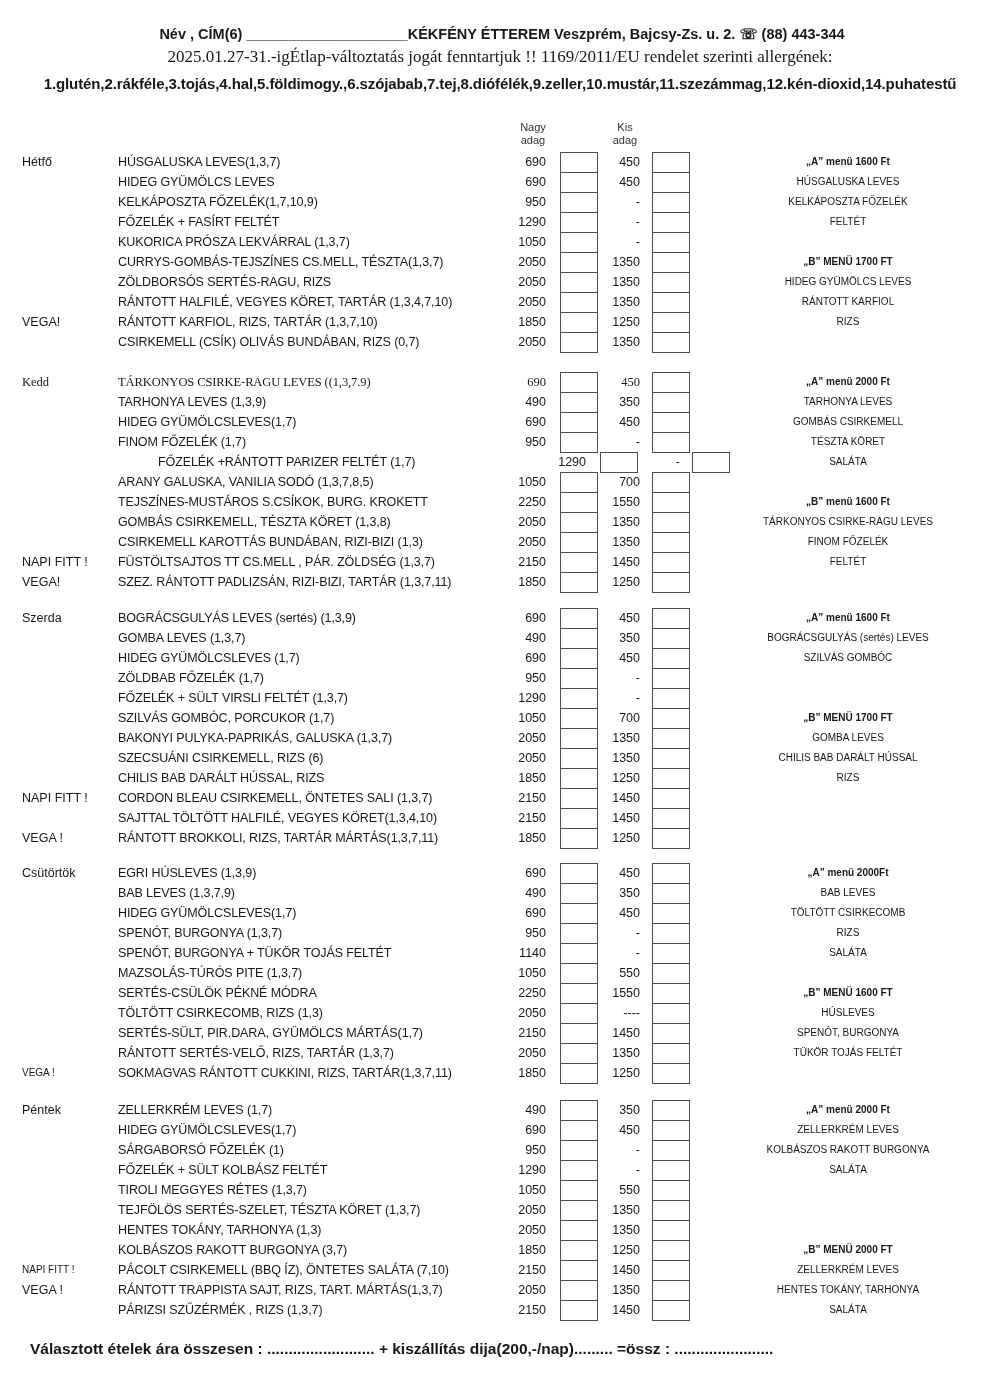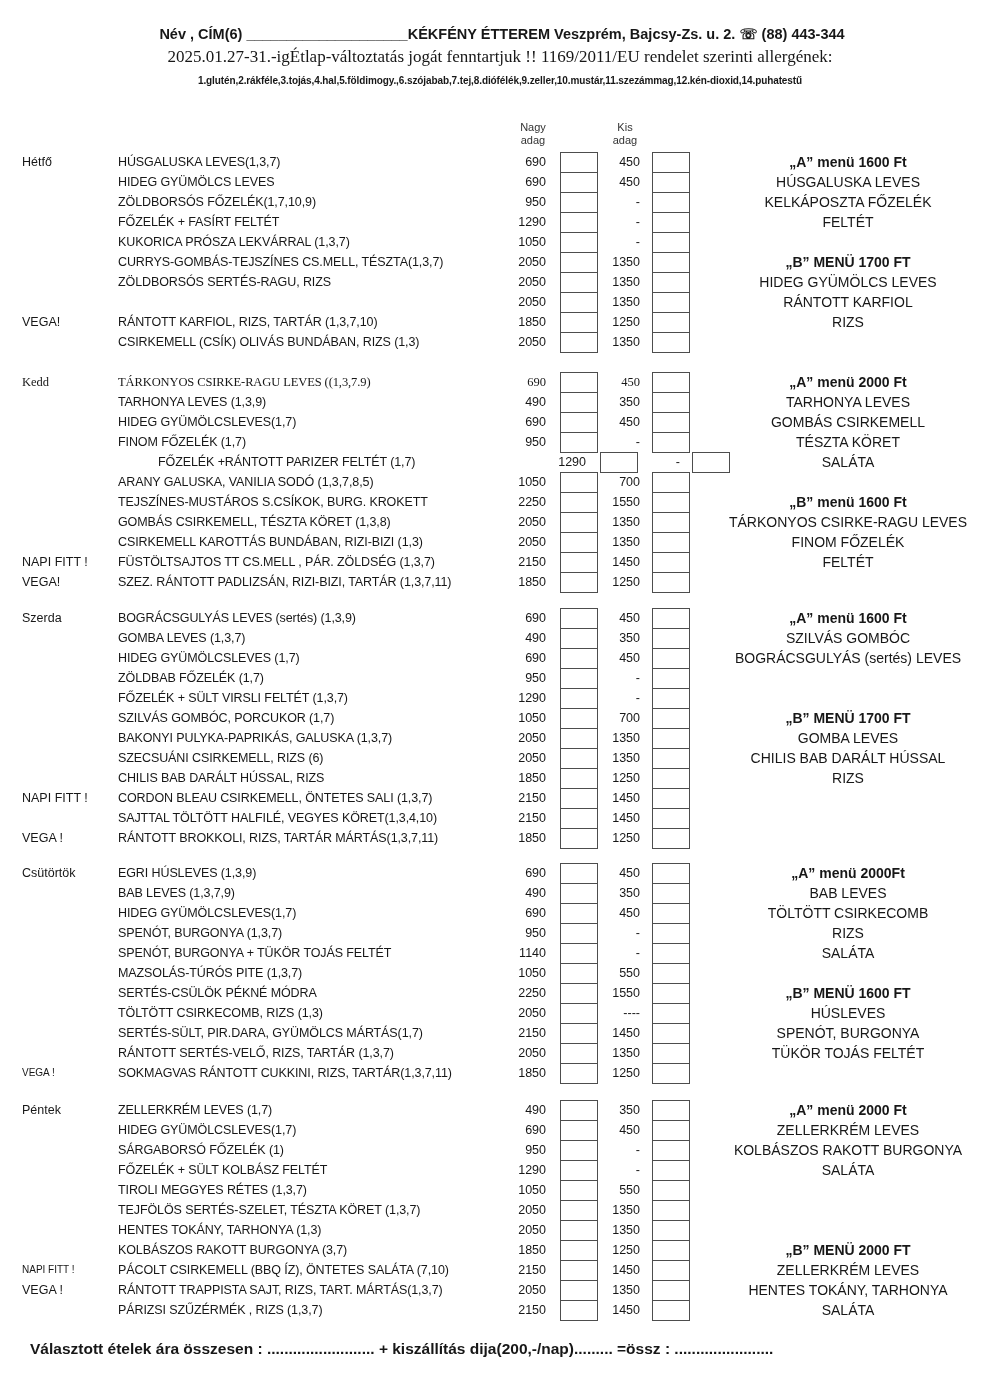--- a/index.html
+++ b/index.html
@@ -5,21 +5,21 @@
   html,body{margin:0;padding:0;background:#fff;}
   .page{position:relative;width:1000px;height:1386px;background:#fff;color:#171717;
         font-family:"Liberation Sans", sans-serif;overflow:hidden;}
 
   
   .hdr-line1{position:absolute;top:26px;left:68px;right:64px;display:flex;
              justify-content:center;font-weight:bold;font-size:14.5px;white-space:nowrap;}
   .hdr-line2{position:absolute;top:47px;left:0;width:100%;text-align:center;
              font-family:"Liberation Serif", serif;font-size:17px;}
   .hdr-line3{position:absolute;top:75px;left:0;width:100%;text-align:center;
-             font-weight:bold;font-size:10px;letter-spacing:-0.1px;}
+             font-weight:bold;font-size:15px;letter-spacing:-0.1px;}
 
   
   .colhead{position:absolute;width:60px;text-align:center;font-size:11px;line-height:13px;color:#333;}
   .colhead.large{left:503px;top:121px;}
   .colhead.small{left:595px;top:121px;}
 
   
   .day{position:absolute;left:0;width:1000px;}
   .row{position:absolute;left:0;width:1000px;height:20px;line-height:20px;font-size:12.5px;}
   .daylabel{position:absolute;left:22px;white-space:nowrap;}
@@ -28,21 +28,21 @@
   .item{position:absolute;left:118px;white-space:nowrap;letter-spacing:-0.1px;}
   .price{position:absolute;text-align:right;font-size:12.5px;}
   .price.large{left:478px;width:68px;}
   .price.small{left:588px;width:52px;}
   .box{position:absolute;top:0;width:38px;height:21px;border:1px solid #4d4d4d;
        box-sizing:border-box;background:#fff;}
   .box.b1{left:560px;}
   .box.b2{left:652px;}
 
   
-  .menu{position:absolute;left:702px;width:292px;text-align:center;font-size:14px;line-height:20px;}
+  .menu{position:absolute;left:702px;width:292px;text-align:center;font-size:10px;line-height:20px;}
   .menu-title{font-weight:bold;}
 
   
   .footer{position:absolute;top:1340px;left:30px;width:950px;font-weight:bold;
           font-size:15.5px;white-space:nowrap;}
 </style>
 </head>
 <body>
 
 <div class="page">
@@ -79,21 +79,21 @@
           <div class="box b2"></div>
         </div>
         <div class="row" style="top: 20px;">
           <span class="item">HIDEG GYÜMÖLCS LEVES</span>
           <span class="price large">690</span>
           <div class="box b1"></div>
           <span class="price small">450</span>
           <div class="box b2"></div>
         </div>
         <div class="row" style="top: 40px;">
-          <span class="item">ZÖLDBORSÓS  FŐZELÉK(1,7,10,9)</span>
+          <span class="item">KELKÁPOSZTA  FŐZELÉK(1,7,10,9)</span>
           <span class="price large">950</span>
           <div class="box b1"></div>
           <span class="price small">-</span>
           <div class="box b2"></div>
         </div>
         <div class="row" style="top: 60px;">
           <span class="item">FŐZELÉK + FASÍRT  FELTÉT</span>
           <span class="price large">1290</span>
           <div class="box b1"></div>
           <span class="price small">-</span>
@@ -114,35 +114,36 @@
           <div class="box b2"></div>
         </div>
         <div class="row" style="top: 120px;">
           <span class="item">ZÖLDBORSÓS SERTÉS-RAGU, RIZS</span>
           <span class="price large">2050</span>
           <div class="box b1"></div>
           <span class="price small">1350</span>
           <div class="box b2"></div>
         </div>
         <div class="row" style="top: 140px;">
+          <span class="item">RÁNTOTT HALFILÉ, VEGYES KÖRET, TARTÁR (1,3,4,7,10)</span>
           <span class="price large">2050</span>
           <div class="box b1"></div>
           <span class="price small">1350</span>
           <div class="box b2"></div>
         </div>
         <div class="row" style="top: 160px;">
           <span class="tag">VEGA!</span>
           <span class="item">RÁNTOTT KARFIOL, RIZS, TARTÁR (1,3,7,10)</span>
           <span class="price large">1850</span>
           <div class="box b1"></div>
           <span class="price small">1250</span>
           <div class="box b2"></div>
         </div>
         <div class="row" style="top: 180px;">
-          <span class="item">CSIRKEMELL (CSÍK) OLIVÁS BUNDÁBAN, RIZS (1,3)</span>
+          <span class="item">CSIRKEMELL (CSÍK) OLIVÁS BUNDÁBAN, RIZS (0,7)</span>
           <span class="price large">2050</span>
           <div class="box b1"></div>
           <span class="price small">1350</span>
           <div class="box b2"></div>
         </div>
         <div class="menu" style="top: 0px;">
           <div class="menu-title">„A” menü 1600 Ft</div>
           <div>HÚSGALUSKA LEVES</div>
           <div>KELKÁPOSZTA   FŐZELÉK</div>
           <div>FELTÉT</div>
@@ -332,22 +333,22 @@
         <div class="row" style="top: 220px;">
           <span class="tag">VEGA !</span>
           <span class="item">RÁNTOTT BROKKOLI, RIZS, TARTÁR MÁRTÁS(1,3,7,11)</span>
           <span class="price large">1850</span>
           <div class="box b1"></div>
           <span class="price small">1250</span>
           <div class="box b2"></div>
         </div>
         <div class="menu" style="top: 0px;">
           <div class="menu-title">„A” menü 1600 Ft</div>
+          <div>BOGRÁCSGULYÁS (sertés) LEVES</div>
           <div>SZILVÁS GOMBÓC</div>
-          <div>BOGRÁCSGULYÁS (sertés) LEVES</div>
         </div>
         <div class="menu" style="top: 100px;">
           <div class="menu-title">„B” MENÜ 1700 FT</div>
           <div>GOMBA LEVES</div>
           <div>CHILIS BAB DARÁLT HÚSSAL</div>
           <div>RIZS</div>
         </div>
       </div>
       <div class="day" style="top: 863px;">
         <div class="row" style="top: 0px;">

